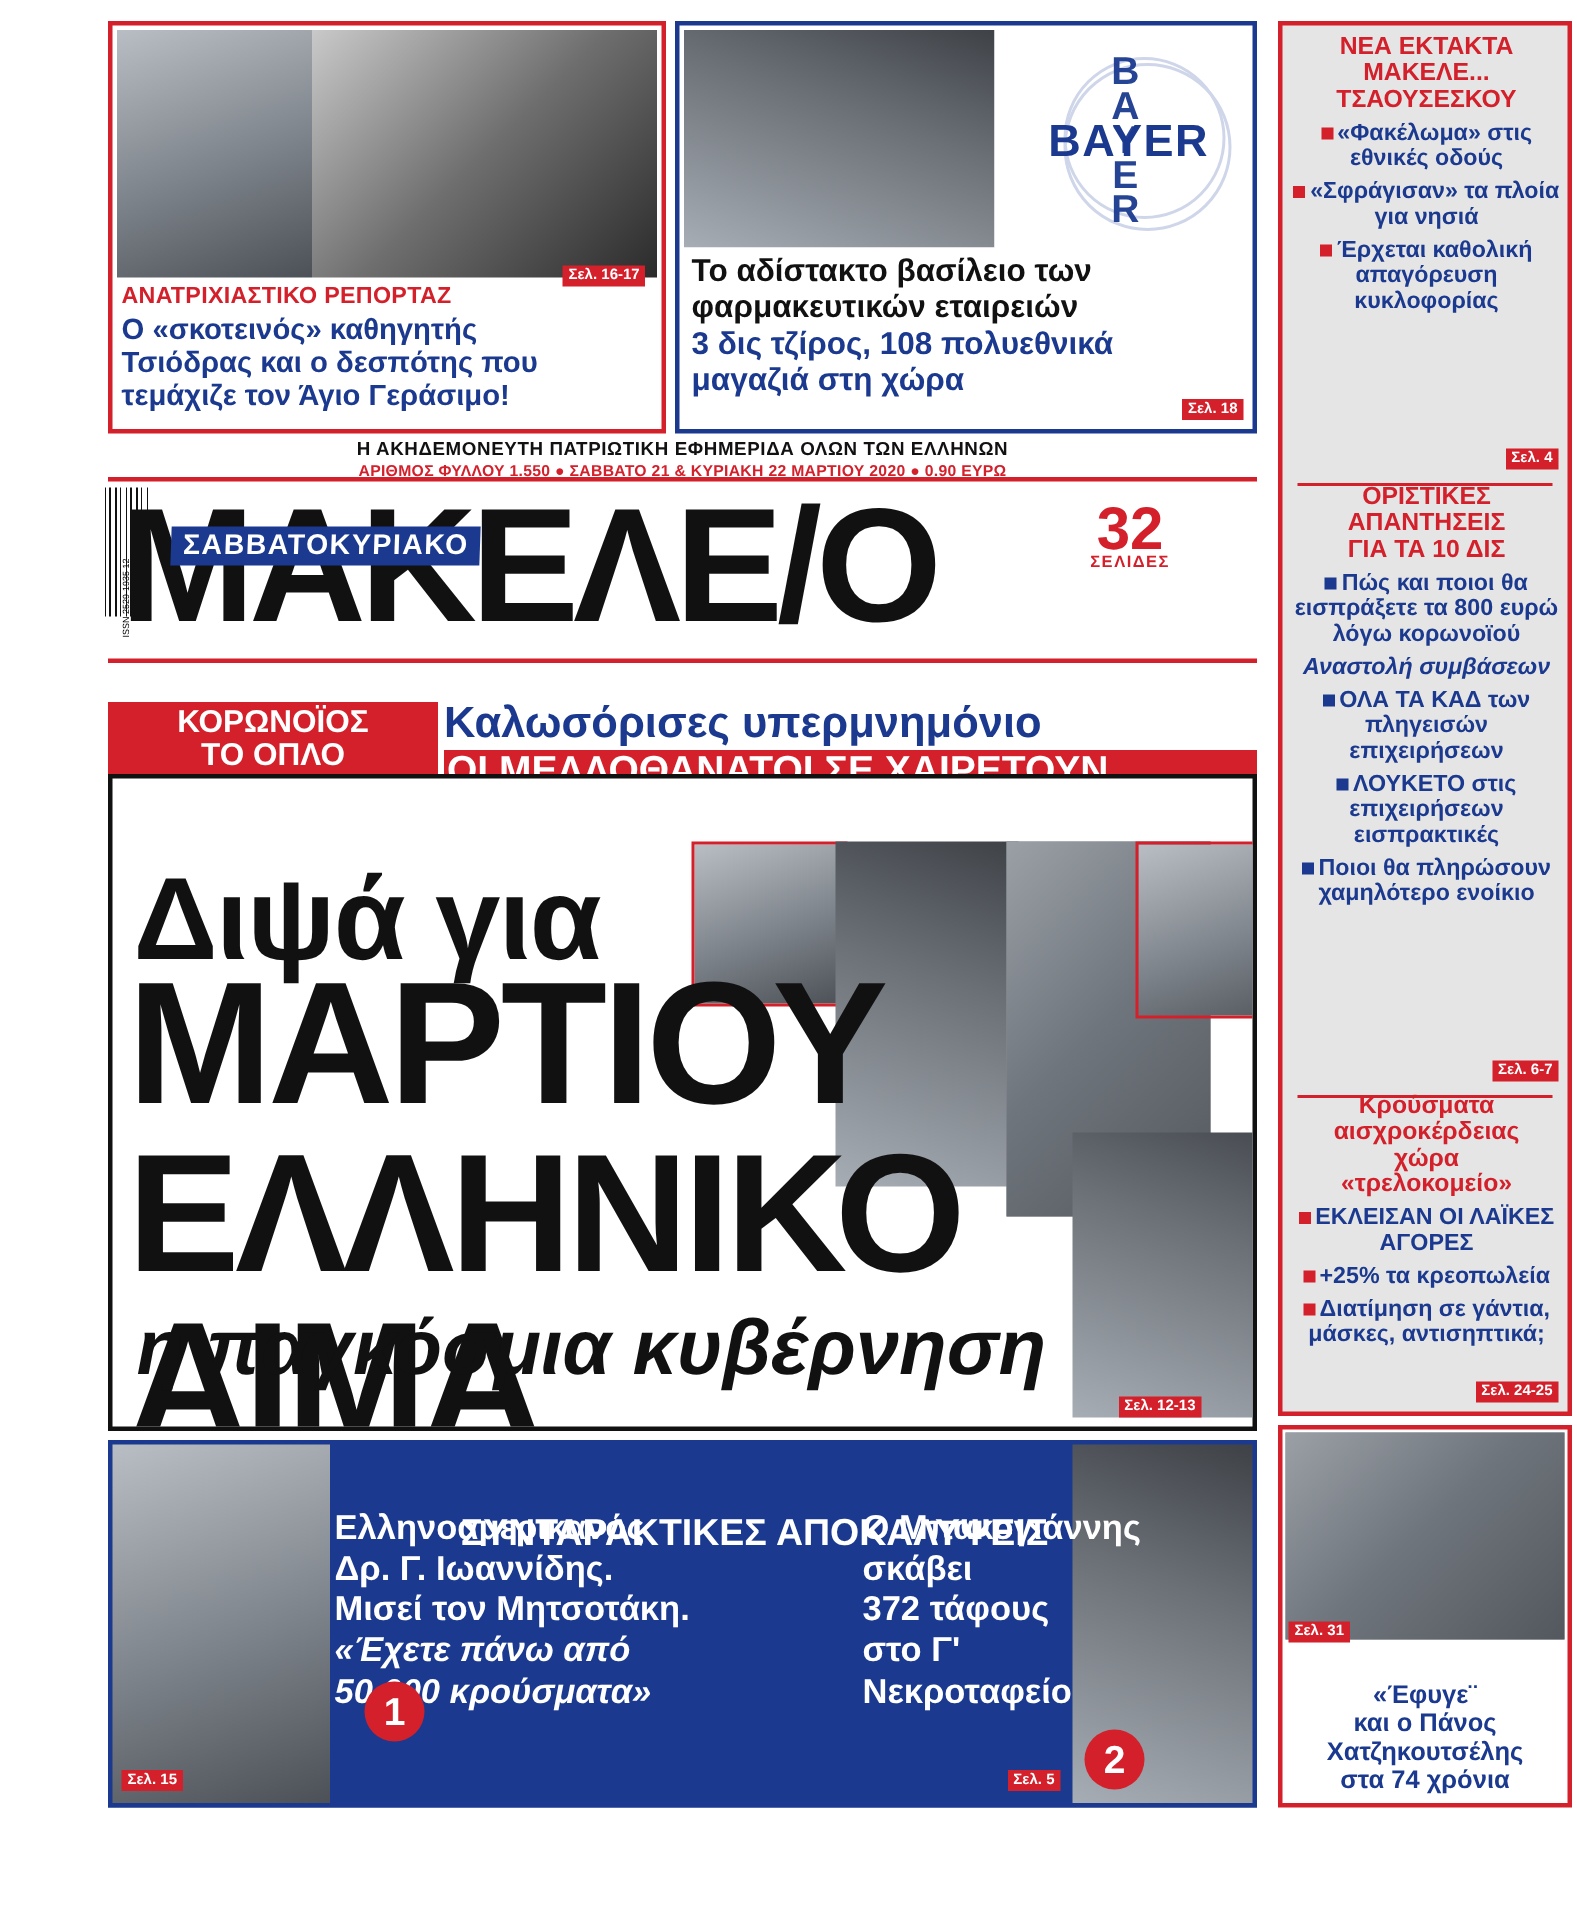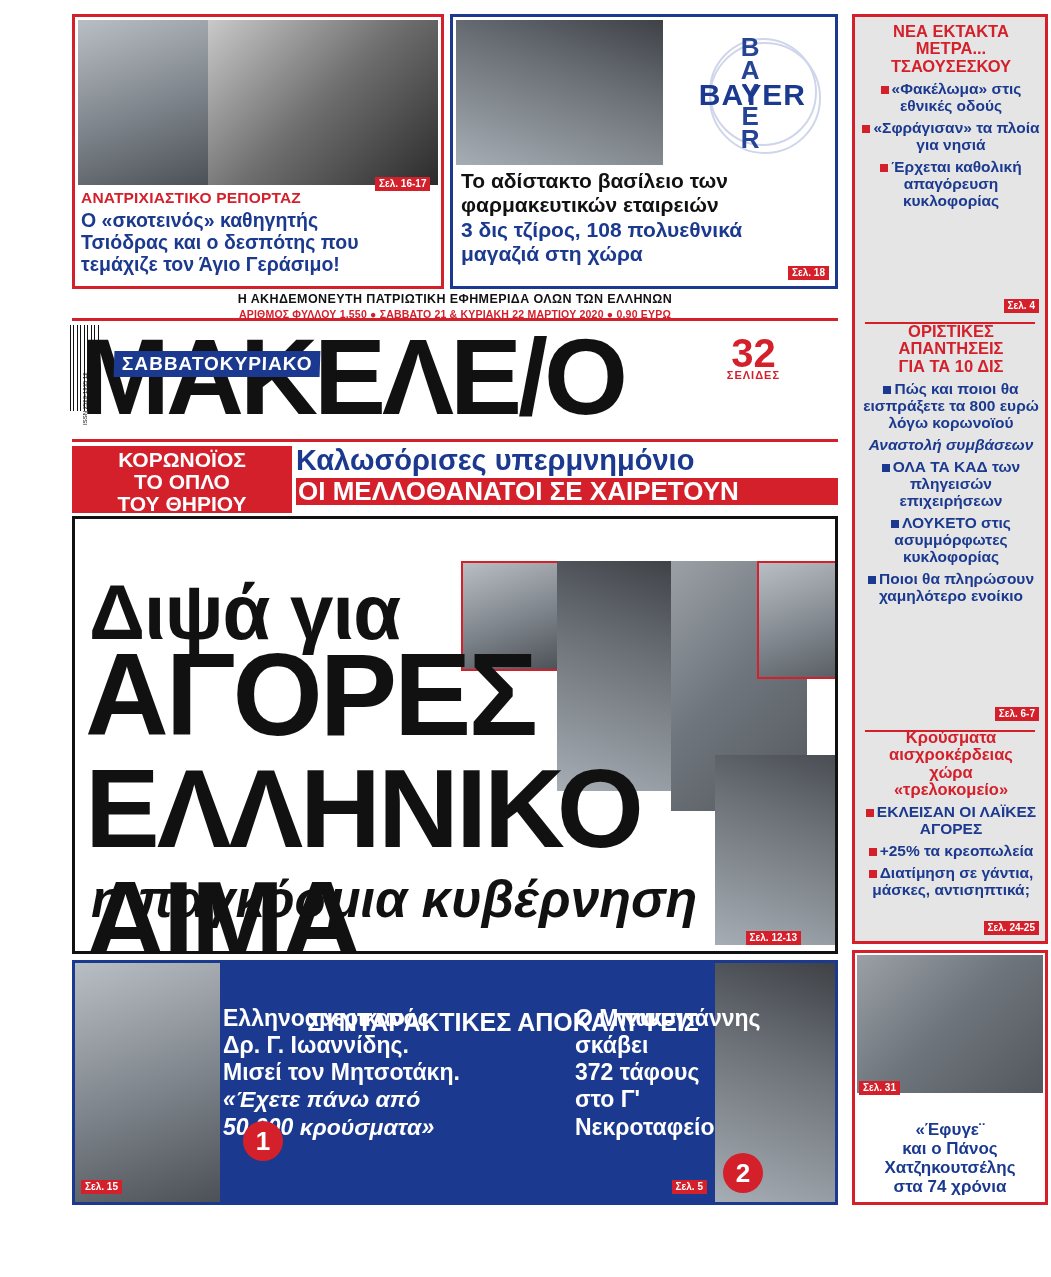--- a/index.html
+++ b/index.html
@@ -51,21 +51,21 @@
   .logo{position:absolute;left:0;top:26px;width:766px;height:118px;border-top:3px solid #d3202b;border-bottom:3px solid #d3202b;background:#fff;}
   .logo .word{position:absolute;left:8px;top:2px;font-size:108px;font-weight:bold;letter-spacing:-4px;color:#111;line-height:1;font-family:"Liberation Sans",sans-serif;}
   .sabb{position:absolute;left:42px;top:30px;background:#1b3a8f;color:#fff;font-weight:bold;font-size:19px;padding:2px 8px;letter-spacing:1px;transform:skewX(-2deg);}
   .pages32{position:absolute;right:58px;top:14px;color:#d3202b;font-weight:bold;font-size:40px;line-height:.9;text-align:center;}
   .pages32 small{display:block;font-size:11px;letter-spacing:1px;}
   .barcode{position:absolute;left:-2px;top:4px;width:30px;height:112px;}
   .barcode .bars{width:100%;height:86px;background:repeating-linear-gradient(90deg,#111 0 1px,#fff 1px 3px,#111 3px 4px,#fff 4px 7px);}
   .barcode .num{font-size:6px;transform:rotate(-90deg);transform-origin:left top;white-space:nowrap;position:absolute;left:12px;top:100px;}
 
   
-  #banner{left:72px;top:446px;width:766px;height:64px;}
+  #banner{left:72px;top:468px;width:766px;height:64px;}
   .kor{position:absolute;left:0;top:0;width:220px;height:64px;background:#d3202b;color:#fff;font-weight:bold;font-size:21px;text-align:center;line-height:1.05;padding-top:3px;}
   .ban-r{position:absolute;left:224px;top:0;right:0;height:64px;}
   .ban-r .l1{font-size:29px;font-weight:bold;color:#1b3a8f;line-height:1.02;}
   .ban-r .l2{background:#d3202b;color:#fff;font-weight:bold;font-size:26px;line-height:1.06;margin-top:2px;padding:0 2px;}
 
   
   #main{left:72px;top:516px;width:766px;height:438px;border:3px solid #111;background:#fff;overflow:hidden;}
   .h1{position:absolute;left:14px;top:48px;font-size:78px;font-weight:bold;color:#111;letter-spacing:-1px;}
   .h2{position:absolute;left:10px;top:118px;font-size:116px;font-weight:bold;color:#111;letter-spacing:-3px;line-height:1;}
   .h3{position:absolute;left:10px;top:234px;font-size:112px;font-weight:bold;color:#111;letter-spacing:-3px;line-height:1;}
@@ -118,37 +118,37 @@
       <div class="blue">3 δις τζίρος, 108 πολυεθνικά</div>
       <div class="blue">μαγαζιά στη χώρα</div>
     </div>
     <div class="tag" style="right:6px;bottom:6px;">Σελ. 18</div>
   </div>
 
   <div class="abs" id="rc">
 
     <div class="abs" style="left:4px;top:6px;width:184px;">
       <div class="rc-title">ΝΕΑ ΕΚΤΑΚΤΑ</div>
-      <div class="rc-title">ΜΕΤΡΑ...</div>
+      <div class="rc-title">ΜΑΚΕΛΕ...</div>
       <div class="rc-title">ΤΣΑΟΥΣΕΣΚΟΥ</div>
       <div class="rc-item"><span class="sq"></span><span>«Φακέλωμα» στις εθνικές οδούς</span></div>
       <div class="rc-item"><span class="sq"></span><span>«Σφράγισαν» τα πλοία για νησιά</span></div>
       <div class="rc-item"><span class="sq"></span><span>Έρχεται καθολική απαγόρευση κυκλοφορίας</span></div>
     </div>
     <div class="tag" style="right:6px;top:282px;">Σελ. 4</div>
     <hr class="hr-red" style="position:absolute;left:4px;right:4px;top:298px;">
 
     <div class="abs" style="left:4px;top:306px;width:184px;">
       <div class="rc-title">ΟΡΙΣΤΙΚΕΣ</div>
       <div class="rc-title">ΑΠΑΝΤΗΣΕΙΣ</div>
       <div class="rc-title">ΓΙΑ ΤΑ 10 ΔΙΣ</div>
       <div class="rc-item"><span class="sqb"></span><span>Πώς και ποιοι θα εισπράξετε τα 800 ευρώ λόγω κορωνοϊού</span></div>
       <div class="rc-item red italic">Αναστολή συμβάσεων</div>
       <div class="rc-item"><span class="sqb"></span><span>ΟΛΑ ΤΑ ΚΑΔ των πληγεισών επιχειρήσεων</span></div>
-      <div class="rc-item"><span class="sqb"></span><span>ΛΟΥΚΕΤΟ στις ασυμμόρφωτες κυκλοφορίας</span></div>
+      <div class="rc-item"><span class="sqb"></span><span>ΛΟΥΚΕΤΟ στις επιχειρήσεων εισπρακτικές</span></div>
       <div class="rc-item"><span class="sqb"></span><span>Ποιοι θα πληρώσουν χαμηλότερο ενοίκιο</span></div>
     </div>
     <div class="tag" style="right:6px;top:690px;">Σελ. 6-7</div>
     <hr class="hr-red" style="position:absolute;left:4px;right:4px;top:706px;">
 
     <div class="abs" style="left:4px;top:712px;width:184px;">
       <div class="rc-title">Κρούσματα</div>
       <div class="rc-title">αισχροκέρδειας</div>
       <div class="rc-title">χώρα</div>
       <div class="rc-title">«τρελοκομείο»</div>
@@ -189,21 +189,21 @@
   </div>
 
   <div class="abs" id="main">
     <div class="abs ph2" style="left:386px;top:42px;width:104px;height:110px;border:2px solid #d3202b;"></div>
     <div class="abs ph3" style="left:482px;top:42px;width:122px;height:230px;"></div>
     <div class="abs ph" style="left:596px;top:42px;width:136px;height:250px;"></div>
     <div class="abs ph2" style="left:682px;top:42px;width:136px;height:118px;border:2px solid #d3202b;"></div>
     <div class="abs ph3" style="left:640px;top:236px;width:190px;height:190px;"></div>
 
     <div class="h1">Διψά για</div>
-    <div class="h2">ΑΓΟΡΕΣ</div>
+    <div class="h2">ΜΑΡΤΙΟΥ</div>
     <div class="h3">ΕΛΛΗΝΙΚΟ ΑΙΜΑ</div>
     <div class="h4">η παγκόσμια κυβέρνηση</div>
     <div class="tag" style="right:34px;bottom:6px;">Σελ. 12-13</div>
   </div>
 
   <div class="abs" id="bb">
     <div class="abs ph2" style="left:0;top:0;width:145px;height:239px;"></div>
     <div class="abs ph3" style="right:0;top:0;width:120px;height:239px;"></div>
 
     <div class="bb-title">ΣΥΝΤΑΡΑΚΤΙΚΕΣ ΑΠΟΚΑΛΥΨΕΙΣ</div>

